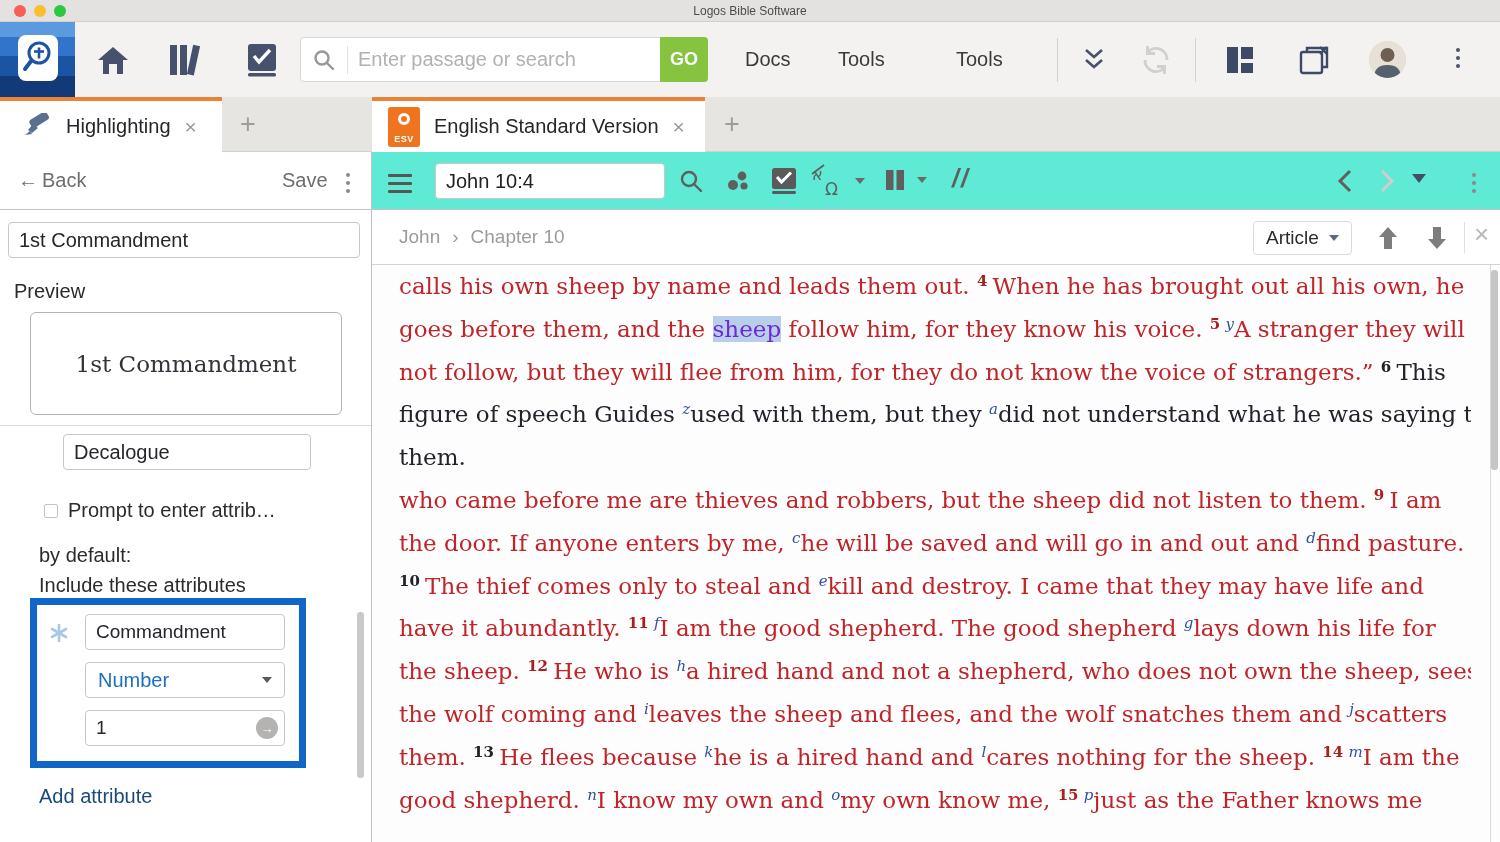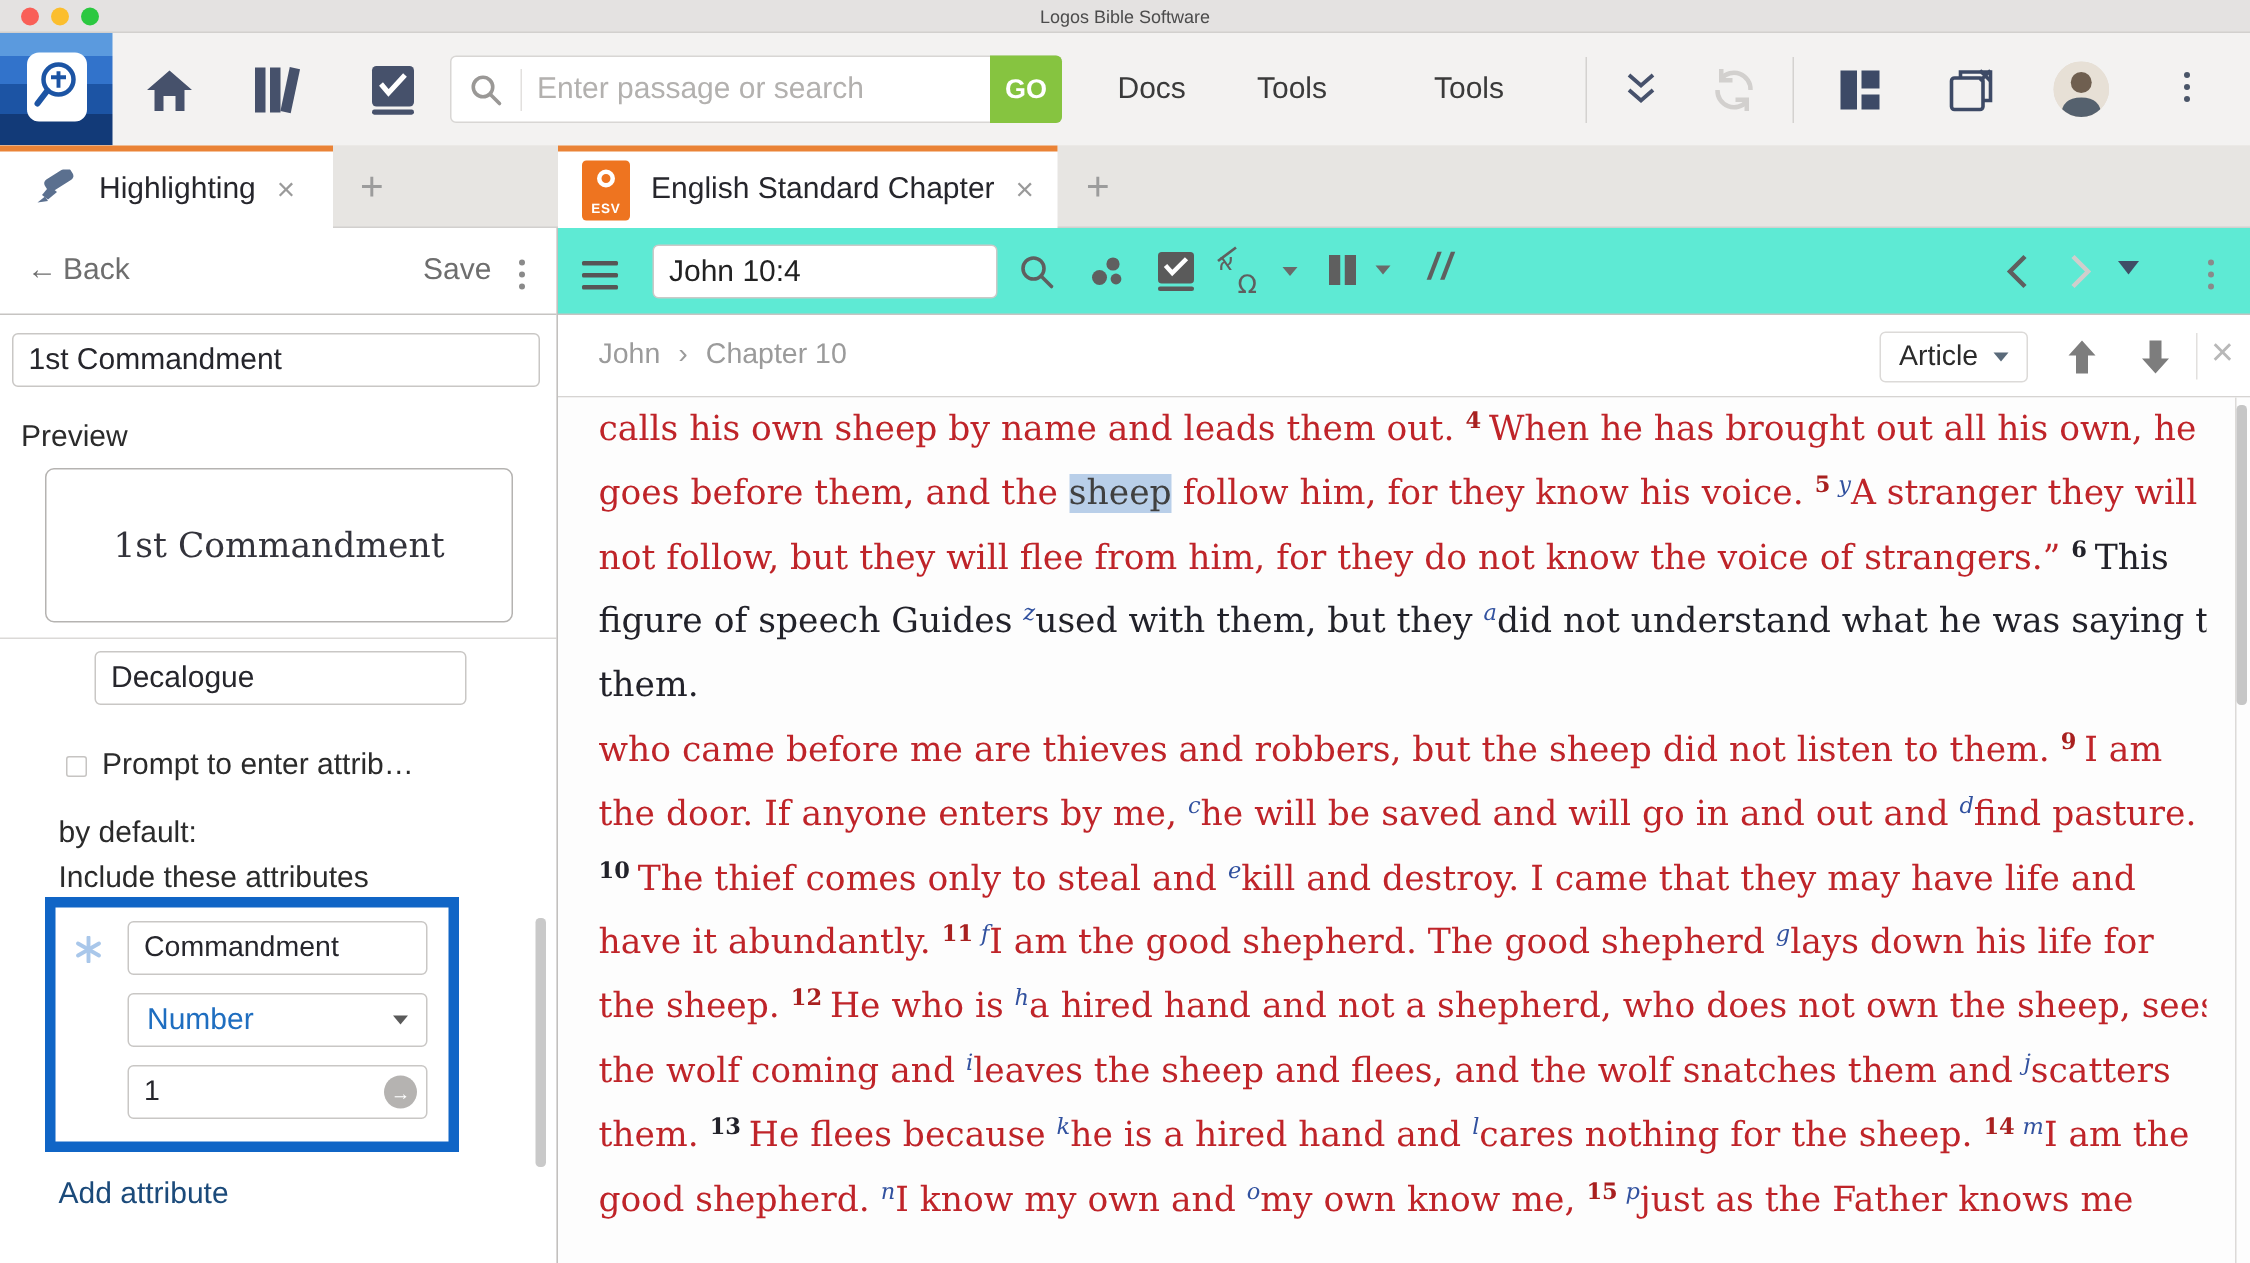--- a/index.html
+++ b/index.html
@@ -51,21 +51,21 @@
   .crumb-row { left:372px; top:210px; width:1128px; height:55px; background:#fff; border-bottom:1px solid #d6d4d2; }
   .crumb { font-size:19px; color:#9b9b9b; }
   .article-dd { left:881px; top:11px; height:34px; padding:0 12px; border:1px solid #dcdad8; border-radius:4px; display:flex; align-items:center; gap:10px; background:#fff; font-size:19px; color:#2b2b2b; }
 
   
   .reader-body { left:372px; top:265px; width:1128px; height:577px; background:#fdfdfd; overflow:hidden; }
   .bible { position:absolute; left:27px; top:0; width:1072px; overflow:hidden; font-family:"DejaVu Serif",serif; font-size:23px; }
   .bline { height:42.8px; line-height:42.8px; white-space:nowrap; }
   .t-r { color:#bf2429; }
   .t-d { color:#22222a; }
-  .t-hl { color:#404040; background:#b9cfe9; }
+  .t-hl { color:#6d28d9; background:#b9cfe9; }
   .v-r { color:#a8201f; font-weight:bold; font-size:15px; position:relative; top:-8px; }
   .v-d { color:#22222a; font-weight:bold; font-size:15px; position:relative; top:-8px; }
   .t-fn { color:#31519f; font-style:italic; font-size:15px; position:relative; top:-8px; }
   .rscroll-track { left:1490px; top:265px; width:1px; height:577px; background:#dcdad8; }
   .rscroll-thumb { left:1491px; top:270px; width:7px; height:200px; background:#c6c6c6; border-radius:3px; }
 
   
   .lpanel-body { left:0; top:210px; width:371px; height:632px; background:#fff; }
   .fld { border:1px solid #c9c7c5; border-radius:4px; font-size:20px; color:#26262c; padding:0 10px; outline:none; font-family:"Liberation Sans",sans-serif; width:100%; height:100%; background:#fff; }
   .lbl { font-size:20px; color:#2b2b2b; }
@@ -203,21 +203,21 @@
     <span class="tab-close">×</span>
   </div>
 
   <div class="abs tab-plus" style="left:240px;">+</div>
 
   <div class="abs tab" style="left:372px;width:333px;padding-left:16px;">
     <span style="width:32px;height:40px;background:#ee7420;border-radius:3px;position:relative;margin-right:14px;flex:0 0 auto;">
       <span style="position:absolute;left:10px;top:6px;width:12px;height:12px;border:3px solid #fff;border-radius:50%;"></span>
       <span style="position:absolute;left:0;bottom:3px;width:100%;text-align:center;color:#fff;font-size:9px;font-weight:bold;letter-spacing:.5px;">ESV</span>
     </span>
-    <span class="tab-label">English Standard Chapter</span>
+    <span class="tab-label">English Standard Version</span>
     <span class="tab-close">×</span>
   </div>
 
   <div class="abs tab-plus" style="left:724px;">+</div>
 </div>
 
 <div class="abs lpanel-header">
   <div class="abs" style="left:18px;top:17px;display:flex;align-items:center;gap:4px;">
     <span class="hdr-text">←</span>
     <span class="hdr-text">Back</span>

